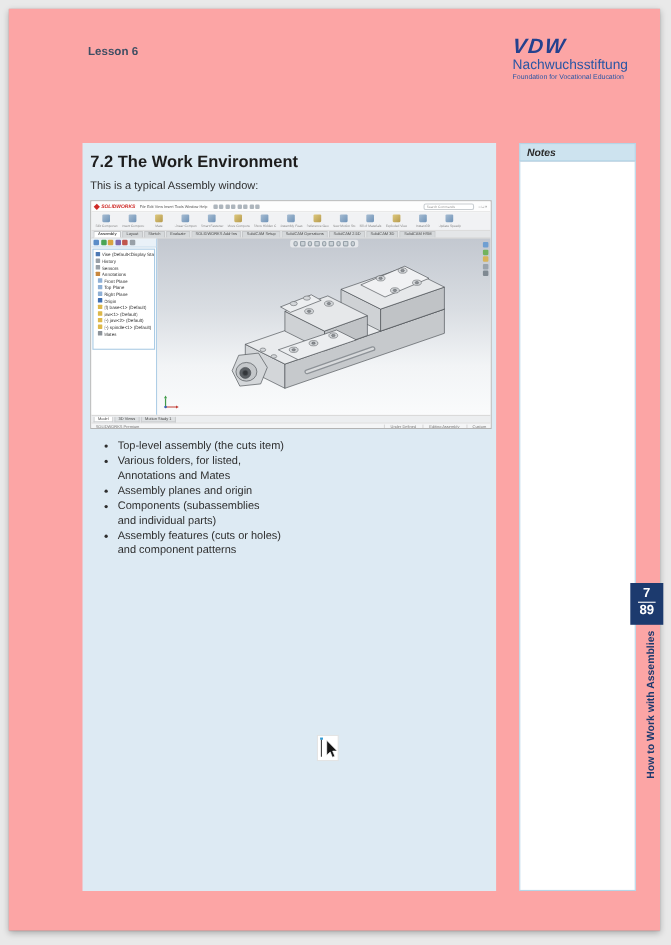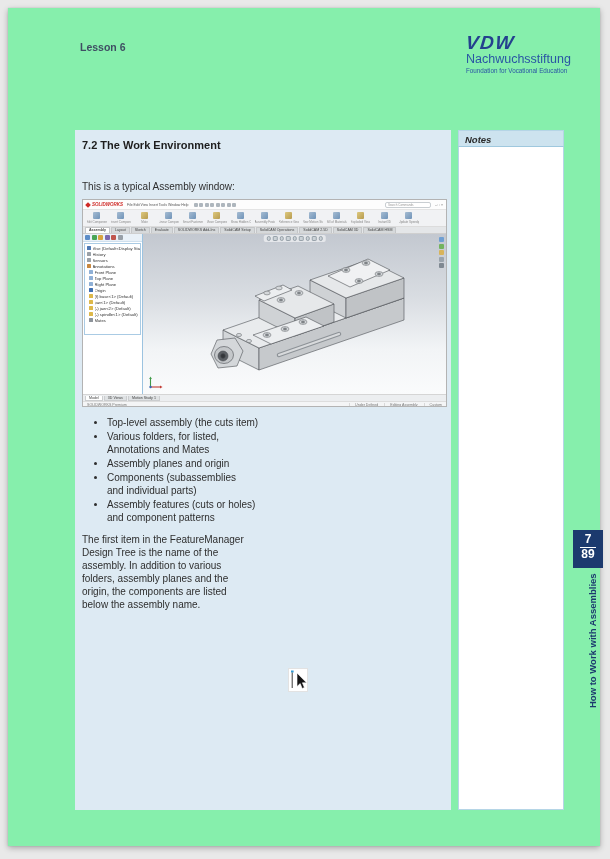--- a/index.html
+++ b/index.html
@@ -1,38 +1,38 @@
 <!DOCTYPE html>
 <html><head>
 <meta charset="utf-8">
 <style>
   html,body{margin:0;padding:0;background:#e9e9e9;}
   *{box-sizing:border-box;}
   .canvas{position:relative;width:610px;height:859px;background:#e9e9e9;font-family:"Liberation Sans",sans-serif;overflow:hidden;}
-  .page{position:absolute;left:8px;top:8px;width:592px;height:838px;background:#86efac;
+  .page{position:absolute;left:8px;top:8px;width:592px;height:838px;background:#fca5a5;
         box-shadow:0 2px 6px rgba(0,0,0,.28),0 0 1px rgba(0,0,0,.2);}
 
   
   .lesson{position:absolute;left:72px;top:33px;font-size:10.5px;font-weight:bold;color:#3f4e63;}
   .logo{position:absolute;left:458px;top:26px;width:120px;}
   .logo-vdw{font-size:19px;font-weight:800;font-style:italic;color:#24418e;letter-spacing:1.5px;line-height:18px;transform:skewX(-6deg);}
   .logo-name{font-size:12.5px;color:#2a56a4;margin-top:0px;}
   .logo-sub{font-size:6.3px;color:#2a56a4;margin-top:1px;}
 
   
   .content{position:absolute;left:67px;top:122px;width:376px;height:680px;background:#ddeaf3;
            padding:9px 4px 0 7px;color:#2e2e2e;}
-  .content h1{margin:0;font-size:11px;font-weight:bold;color:#1d1d1d;}
-  .content .intro{margin:30px 0 0 0;font-size:10px;}
+  .content h1{margin:0;font-size:15px;font-weight:bold;color:#1d1d1d;}
+  .content .intro{margin:8px 0 0 0;font-size:10px;}
   .content p.body{margin:9px 0 0 0;font-size:10px;line-height:13px;white-space:pre-line;}
   .content ul{margin:9px 0 0 0;padding-left:25px;}
   .content li{font-size:10px;line-height:13px;white-space:pre-line;margin-bottom:1px;}
 
   
-  .notes{position:absolute;left:450px;top:122px;width:106px;height:680px;}
+  .notes{position:absolute;left:464px;top:122px;width:106px;height:680px;}
   .notes-h{height:17px;background:#cde3ef;border:1px solid #b5d5e6;border-bottom:1px solid #9fc8de;
            font-size:9.5px;font-style:italic;font-weight:bold;color:#2b2b2b;padding:3px 0 0 6px;}
   .notes-b{position:absolute;left:0;top:17px;right:0;bottom:0;background:#fff;
            border:1px solid #b5d5e6;border-top:none;}
 
   
   .badge{position:absolute;left:565px;top:522px;width:30px;height:38px;background:#1c3a6e;color:#fff;
          text-align:center;padding-top:3px;}
   .badge .n1{font-size:12px;font-weight:bold;line-height:13px;}
   .badge .rule{width:16px;height:0;border-top:1.5px solid #fff;margin:1px auto 1px auto;}
@@ -386,26 +386,20 @@
 
       <li>Top-level assembly (the cuts item)</li>
           <li>Various folders, for listed,
 Annotations and Mates</li>
           <li>Assembly planes and origin</li>
           <li>Components (subassemblies
 and individual parts)</li>
           <li>Assembly features (cuts or holes)
 and component patterns</li>
         </ul>
-      <p class="body">The first item in the FeatureManager
-Design Tree is the name of the
-assembly. In addition to various
-folders, assembly planes and the
-origin, the components are listed
-below the assembly name.</p>
     </div>
 
     <div class="notes">
       <div class="notes-h">Notes</div>
       <div class="notes-b"></div>
     </div>
 
     <div class="badge">
       <div class="n1">7</div>
       <div class="rule"></div>

